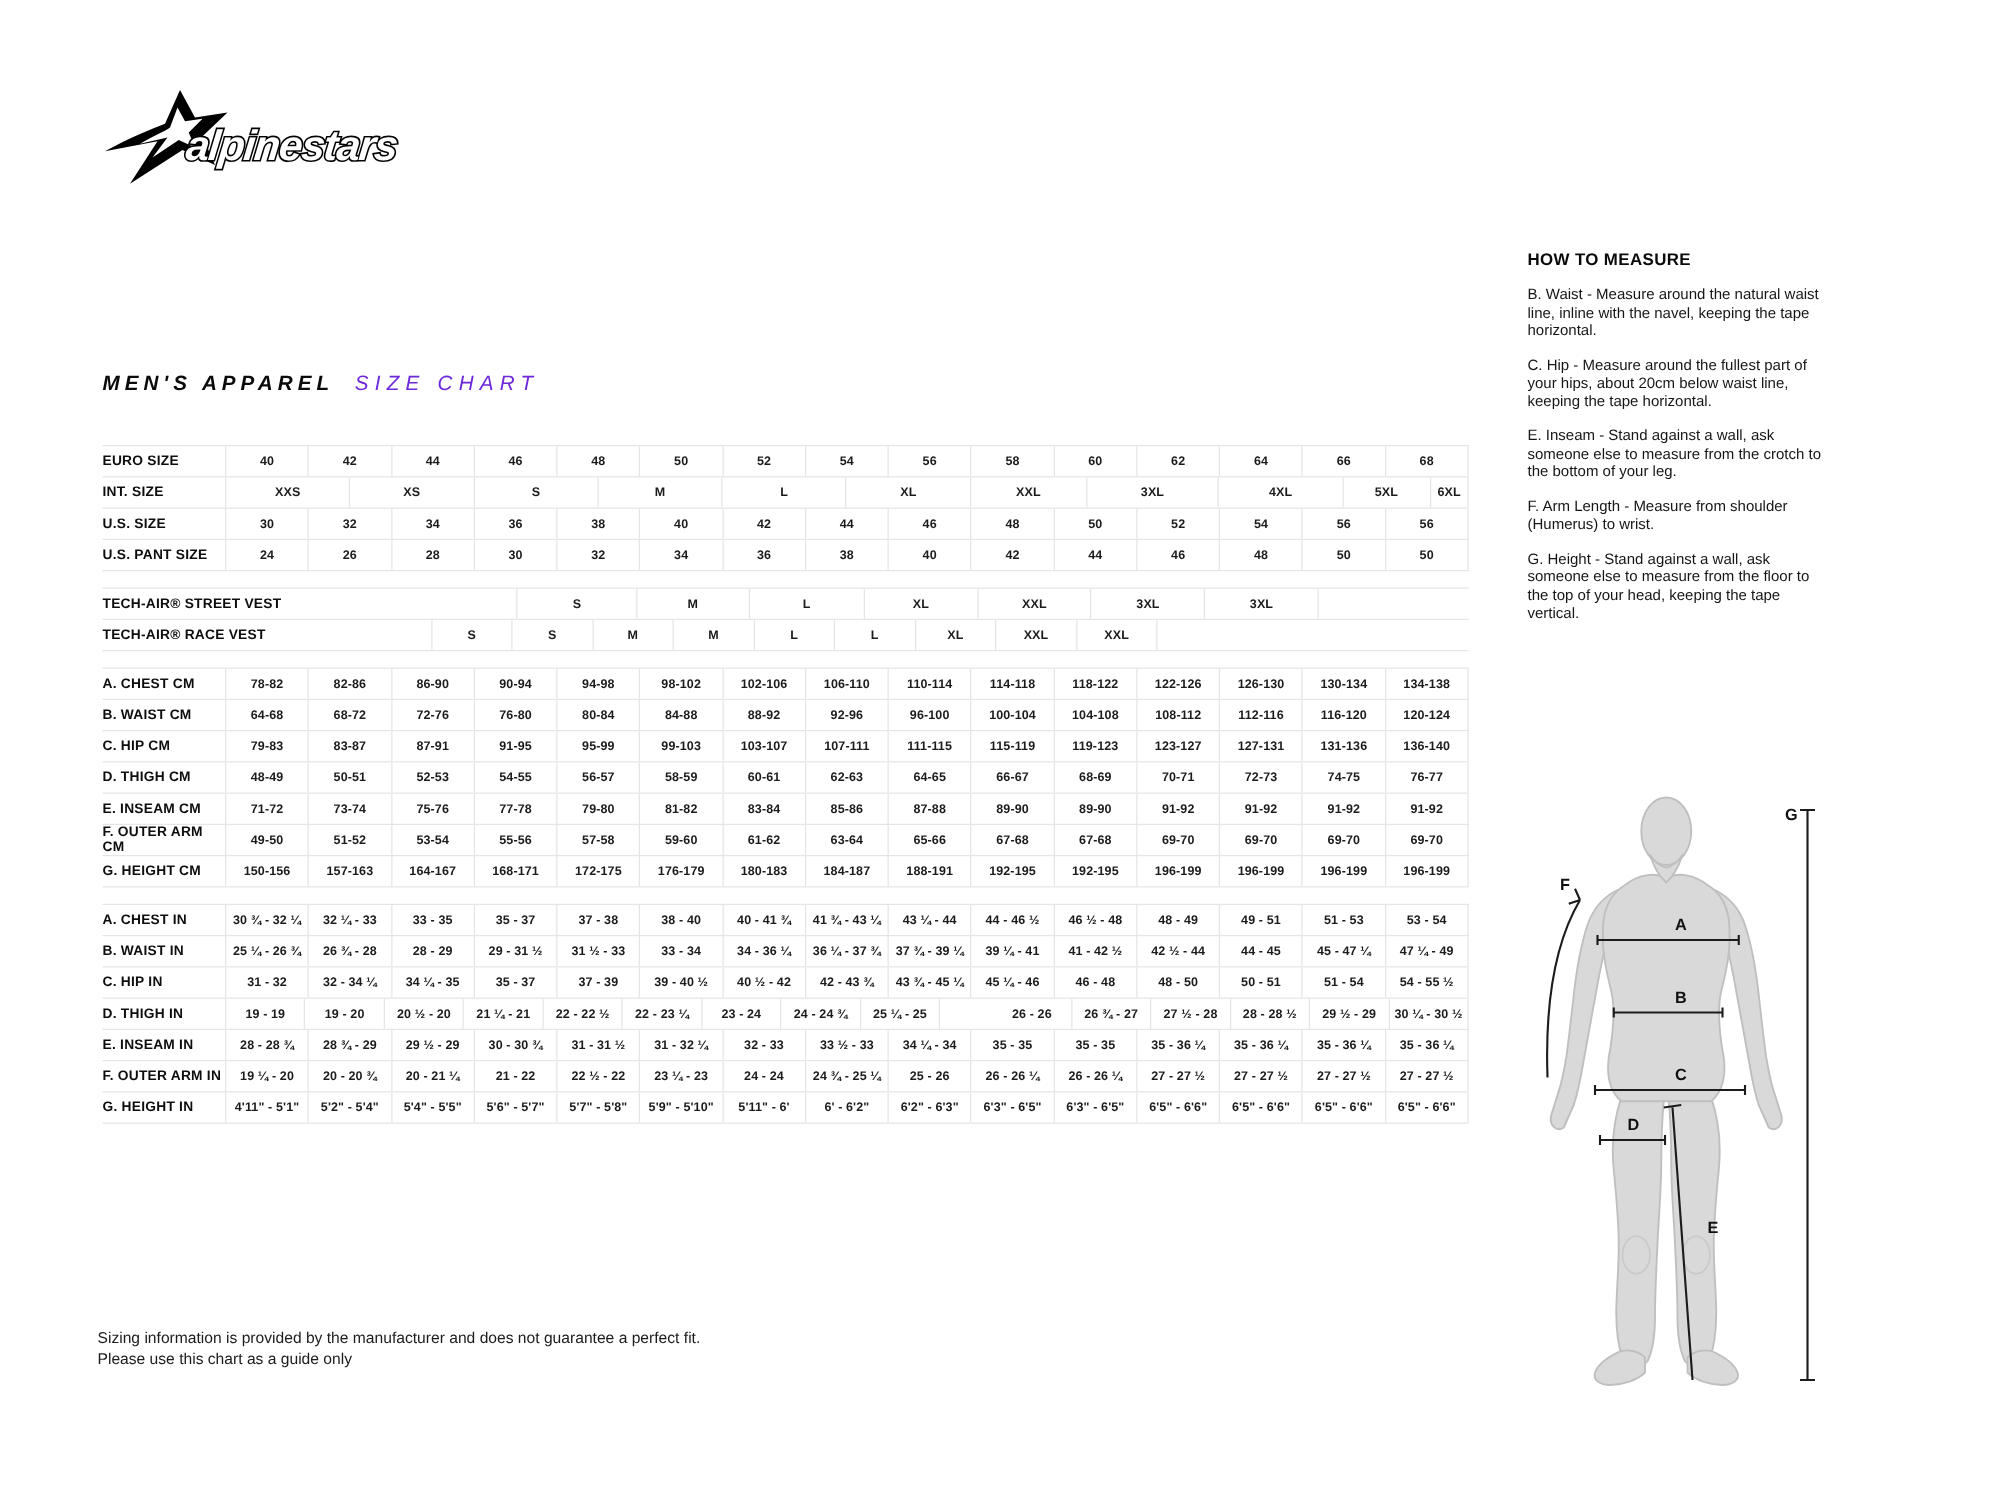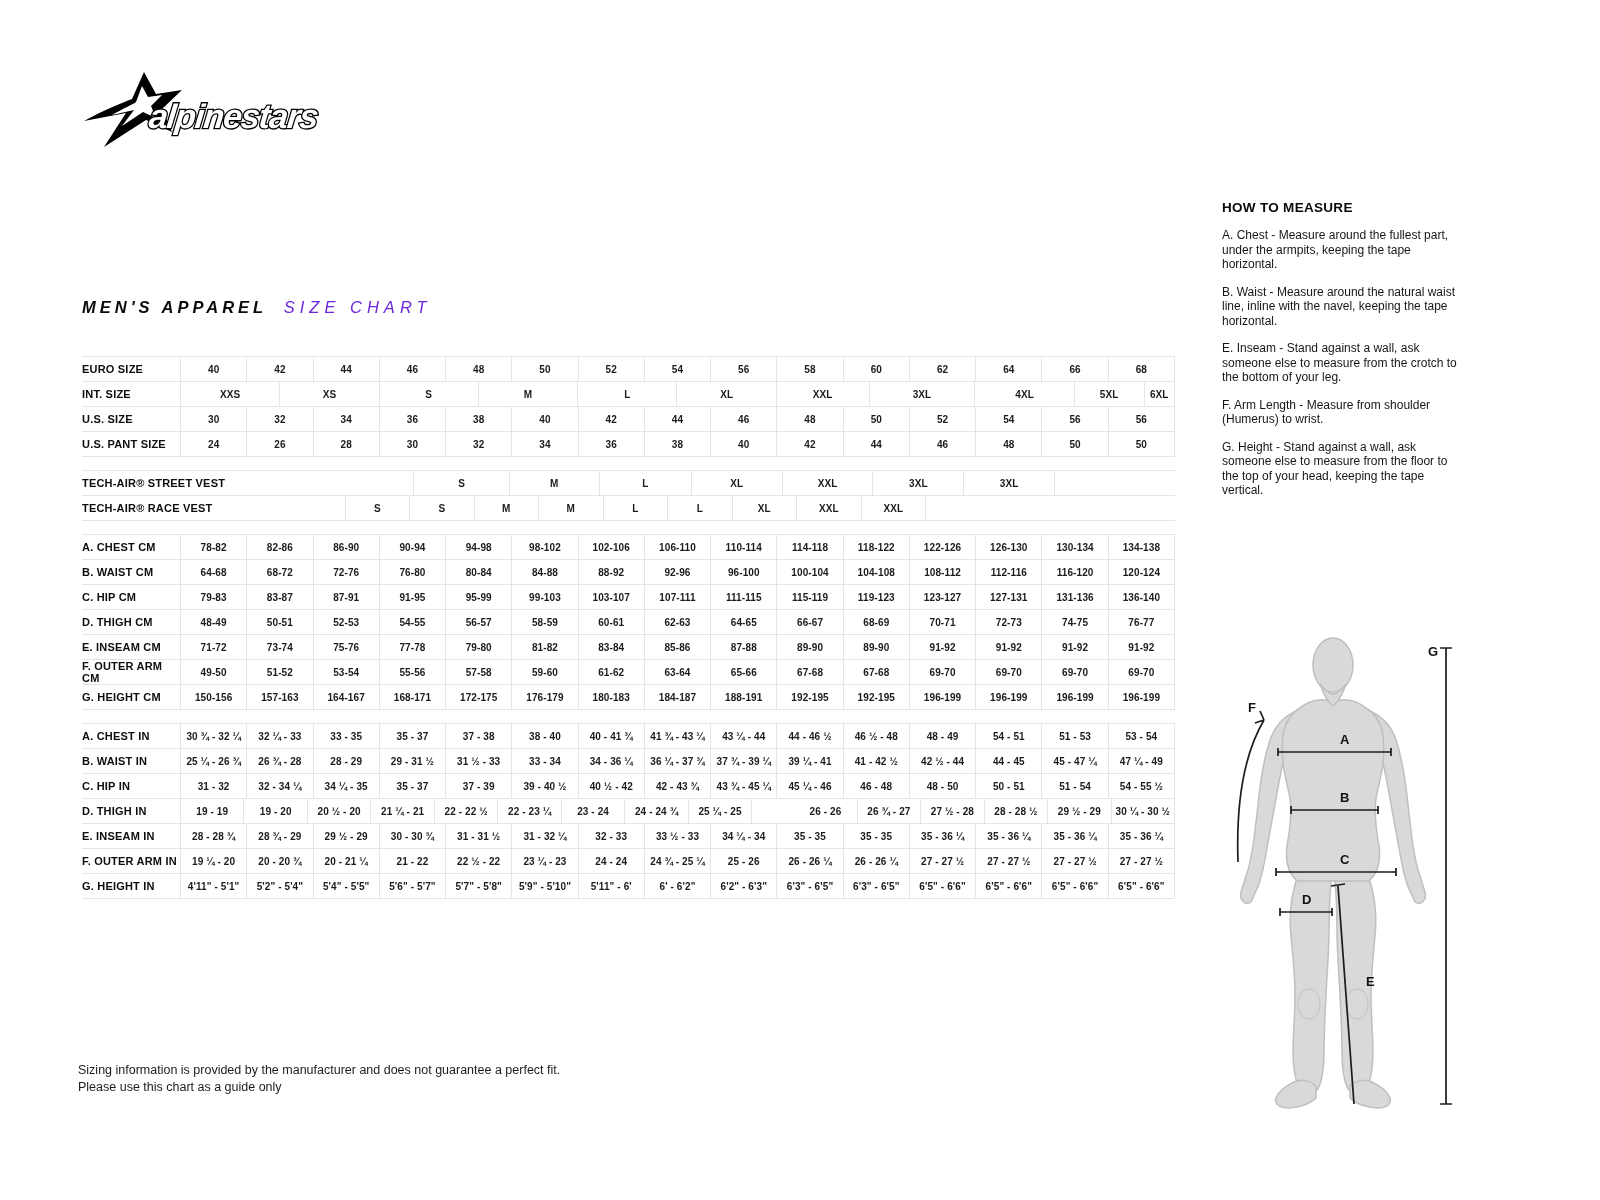--- a/index.html
+++ b/index.html
@@ -280,21 +280,21 @@
           <div class="cell vb" style="flex-grow: 1;">33 - 35</div>
           <div class="cell vb" style="flex-grow: 1;">35 - 37</div>
           <div class="cell vb" style="flex-grow: 1;">37 - 38</div>
           <div class="cell vb" style="flex-grow: 1;">38 - 40</div>
           <div class="cell vb" style="flex-grow: 1;">40 - 41 ¾</div>
           <div class="cell vb" style="flex-grow: 1;">41 ¾ - 43 ¼</div>
           <div class="cell vb" style="flex-grow: 1;">43 ¼ - 44</div>
           <div class="cell vb" style="flex-grow: 1;">44 - 46 ½</div>
           <div class="cell vb" style="flex-grow: 1;">46 ½ - 48</div>
           <div class="cell vb" style="flex-grow: 1;">48 - 49</div>
-          <div class="cell vb" style="flex-grow: 1;">54 - 51</div>
+          <div class="cell vb" style="flex-grow: 1;">49 - 51</div>
           <div class="cell vb" style="flex-grow: 1;">51 - 53</div>
           <div class="cell vb vr" style="flex-grow: 1;">53 - 54</div>
         </div>
         <div class="trow">
           <div class="rlabel">B. WAIST IN</div>
           <div class="cell vb" style="flex-grow: 1;">25 ¼ - 26 ¾</div>
           <div class="cell vb" style="flex-grow: 1;">26 ¾ - 28</div>
           <div class="cell vb" style="flex-grow: 1;">28 - 29</div>
           <div class="cell vb" style="flex-grow: 1;">29 - 31 ½</div>
           <div class="cell vb" style="flex-grow: 1;">31 ½ - 33</div>
@@ -398,22 +398,22 @@
           <div class="cell vb" style="flex-grow: 1;">6'5" - 6'6"</div>
           <div class="cell vb" style="flex-grow: 1;">6'5" - 6'6"</div>
           <div class="cell vb vr" style="flex-grow: 1;">6'5" - 6'6"</div>
         </div>
       </div>
     </div>
 
   <div class="howto">
     <h3>HOW TO MEASURE</h3>
     <div>
-        <p>A. Chest - Measure around the fullest part, under the armpits, keeping the tape horizontal.</p>
         <p>B. Waist - Measure around the natural waist line, inline with the navel, keeping the tape horizontal.</p>
+        <p>C. Hip - Measure around the fullest part of your hips, about 20cm below waist line, keeping the tape horizontal.</p>
         <p>E. Inseam - Stand against a wall, ask someone else to measure from the crotch to the bottom of your leg.</p>
         <p>F. Arm Length - Measure from shoulder (Humerus) to wrist.</p>
         <p>G. Height - Stand against a wall, ask someone else to measure from the floor to the top of your head, keeping the tape vertical.</p>
       </div>
   </div>
 
   <div class="fig">
     <svg width="230" height="490" viewBox="0 0 230 490">
       <g fill="#d9d9d9" stroke="#bfbfbf" stroke-width="1.5" stroke-linejoin="round">
 

